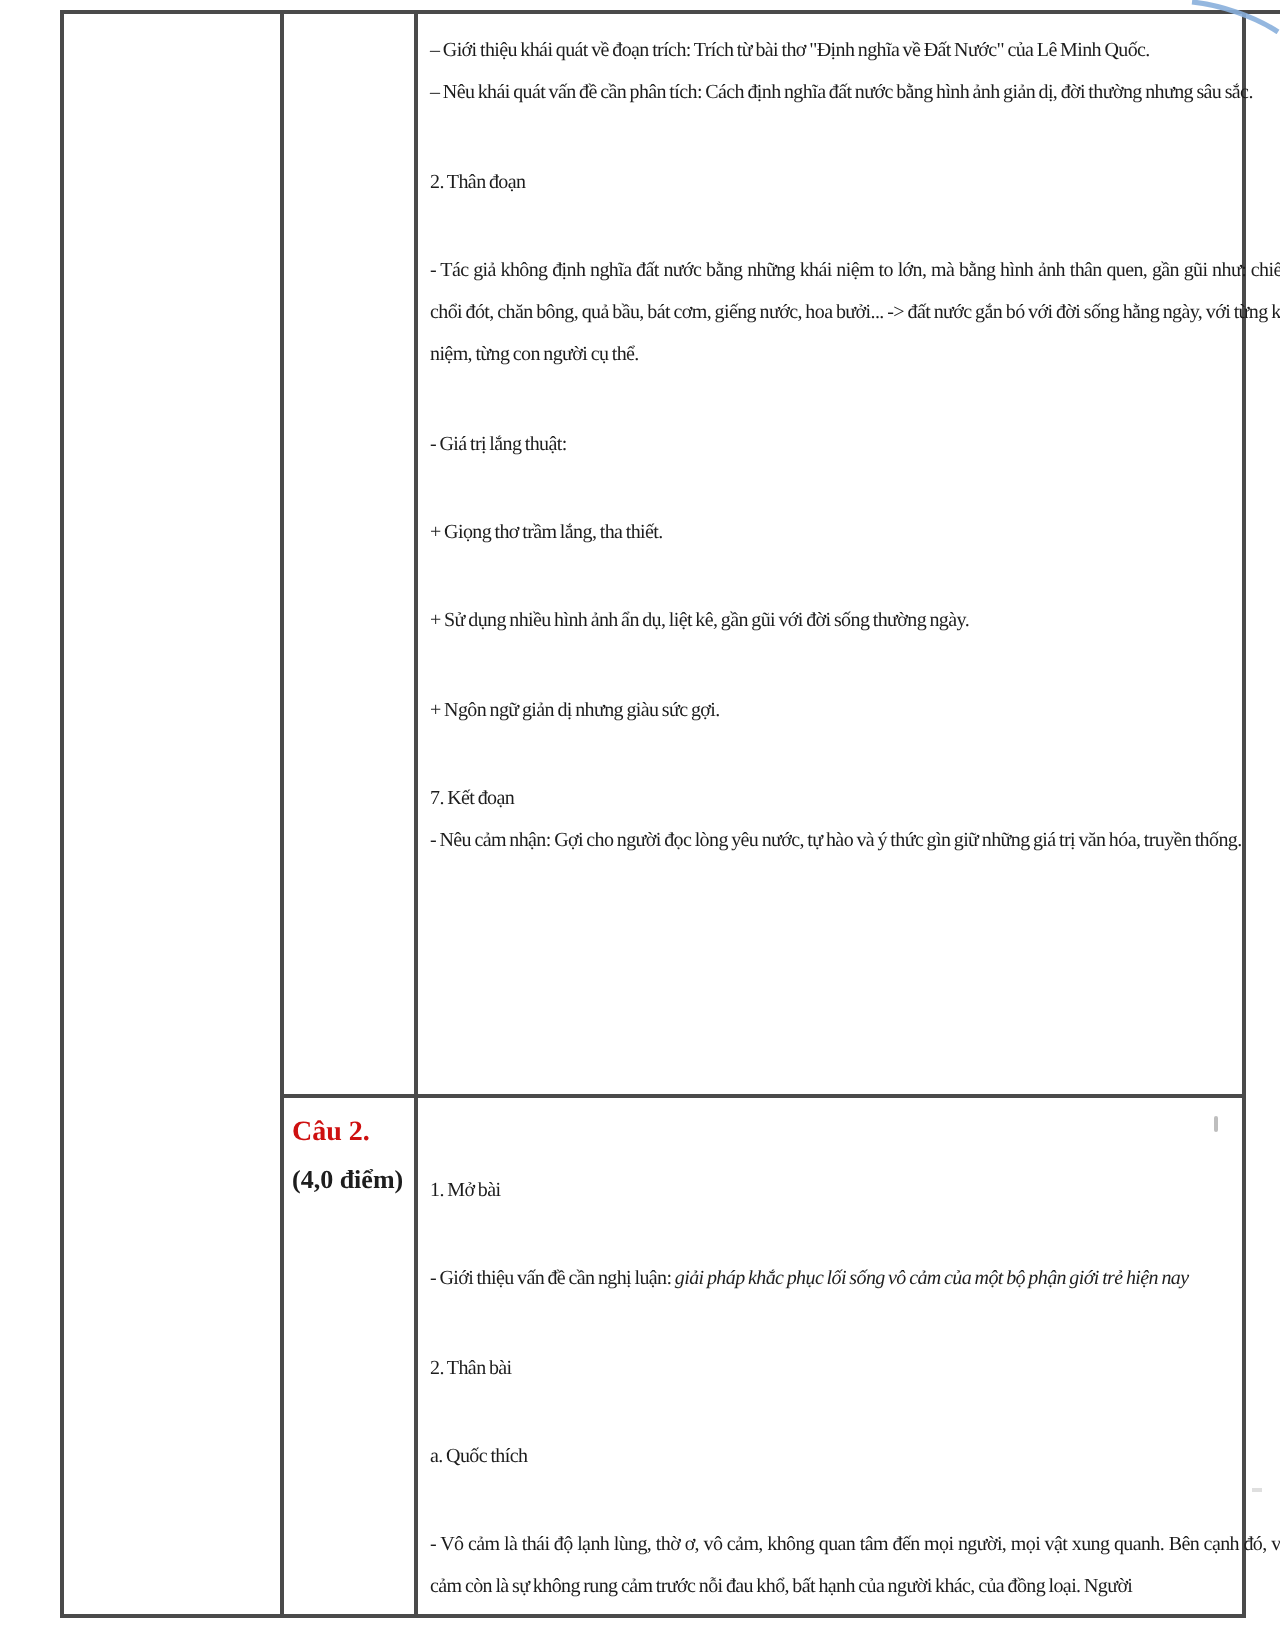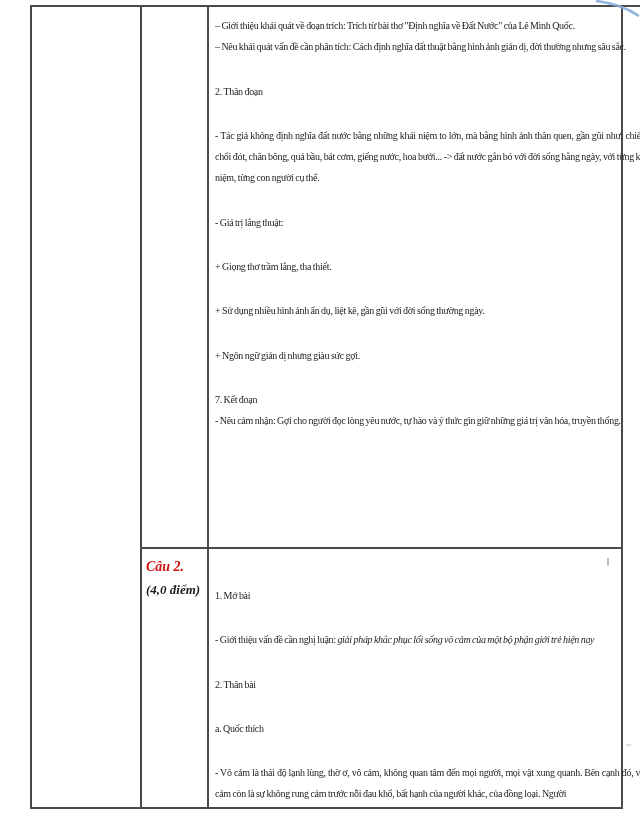--- a/index.html
+++ b/index.html
@@ -49,22 +49,22 @@
 
   .label-cell{
     position:absolute;
     left:142px;top:549px;width:64px;
     box-sizing:border-box;
     padding:6px 0 0 4px;
     font-weight:bold;
     line-height:23px;
     white-space:nowrap;
   }
-  .label-question{color:var(--accent-red);font-size:14px;font-style:italic;}
-  .label-points{color:var(--text-color);font-size:13px;font-style:italic;}
+  .label-question{color:var(--accent-red);font-size:14px;}
+  .label-points{color:var(--text-color);font-size:13px;}
 
   
   #corner-arc{position:absolute;left:594px;top:0;width:46px;height:17px;}
   #stray-mark-1{
     position:absolute;left:607px;top:558px;
     width:2px;height:8px;background:#a8a8a8;opacity:.75;border-radius:1px;
   }
   #stray-mark-2{
     position:absolute;left:626px;top:744px;
     width:5px;height:2px;background:#c9c9c9;opacity:.6;
@@ -78,21 +78,21 @@
   <div class="vline" id="v-left"></div>
   <div class="vline" id="v-col2"></div>
   <div class="vline" id="v-col3"></div>
   <div class="vline" id="v-right"></div>
   <div class="hline" id="h-top"></div>
   <div class="hline" id="h-mid"></div>
   <div class="hline" id="h-bottom"></div>
 
   <div class="content-cell" id="answer-row1">
       <p class="para"><span>– Giới thiệu khái quát về đoạn trích: Trích từ bài thơ "Định nghĩa về Đất Nước" của Lê Minh Quốc.</span></p>
-      <p class="para"><span>– Nêu khái quát vấn đề cần phân tích: Cách định nghĩa đất thuật bằng hình ảnh giản dị, đời thường nhưng sâu sắc.</span></p>
+      <p class="para"><span>– Nêu khái quát vấn đề cần phân tích: Cách định nghĩa đất nước bằng hình ảnh giản dị, đời thường nhưng sâu sắc.</span></p>
       <p class="para spaced"><span>2. Thân đoạn</span></p>
       <p class="para spaced"><span>- Tác giả không định nghĩa đất nước bằng những khái niệm to lớn, mà bằng hình ảnh thân quen, gần gũi như: chiếc chổi đót, chăn bông, quả bầu, bát cơm, giếng nước, hoa bưởi... -&gt; đất nước gắn bó với đời sống hằng ngày, với từng kỷ niệm, từng con người cụ thể.</span></p>
       <p class="para spaced"><span>- Giá trị lắng thuật:</span></p>
       <p class="para spaced"><span>+ Giọng thơ trầm lắng, tha thiết.</span></p>
       <p class="para spaced"><span>+ Sử dụng nhiều hình ảnh ẩn dụ, liệt kê, gần gũi với đời sống thường ngày.</span></p>
       <p class="para spaced"><span>+ Ngôn ngữ giản dị nhưng giàu sức gợi.</span></p>
       <p class="para spaced"><span>7. Kết đoạn</span></p>
       <p class="para"><span>- Nêu cảm nhận: Gợi cho người đọc lòng yêu nước, tự hào và ý thức gìn giữ những giá trị văn hóa, truyền thống.</span></p>
     </div>
 

